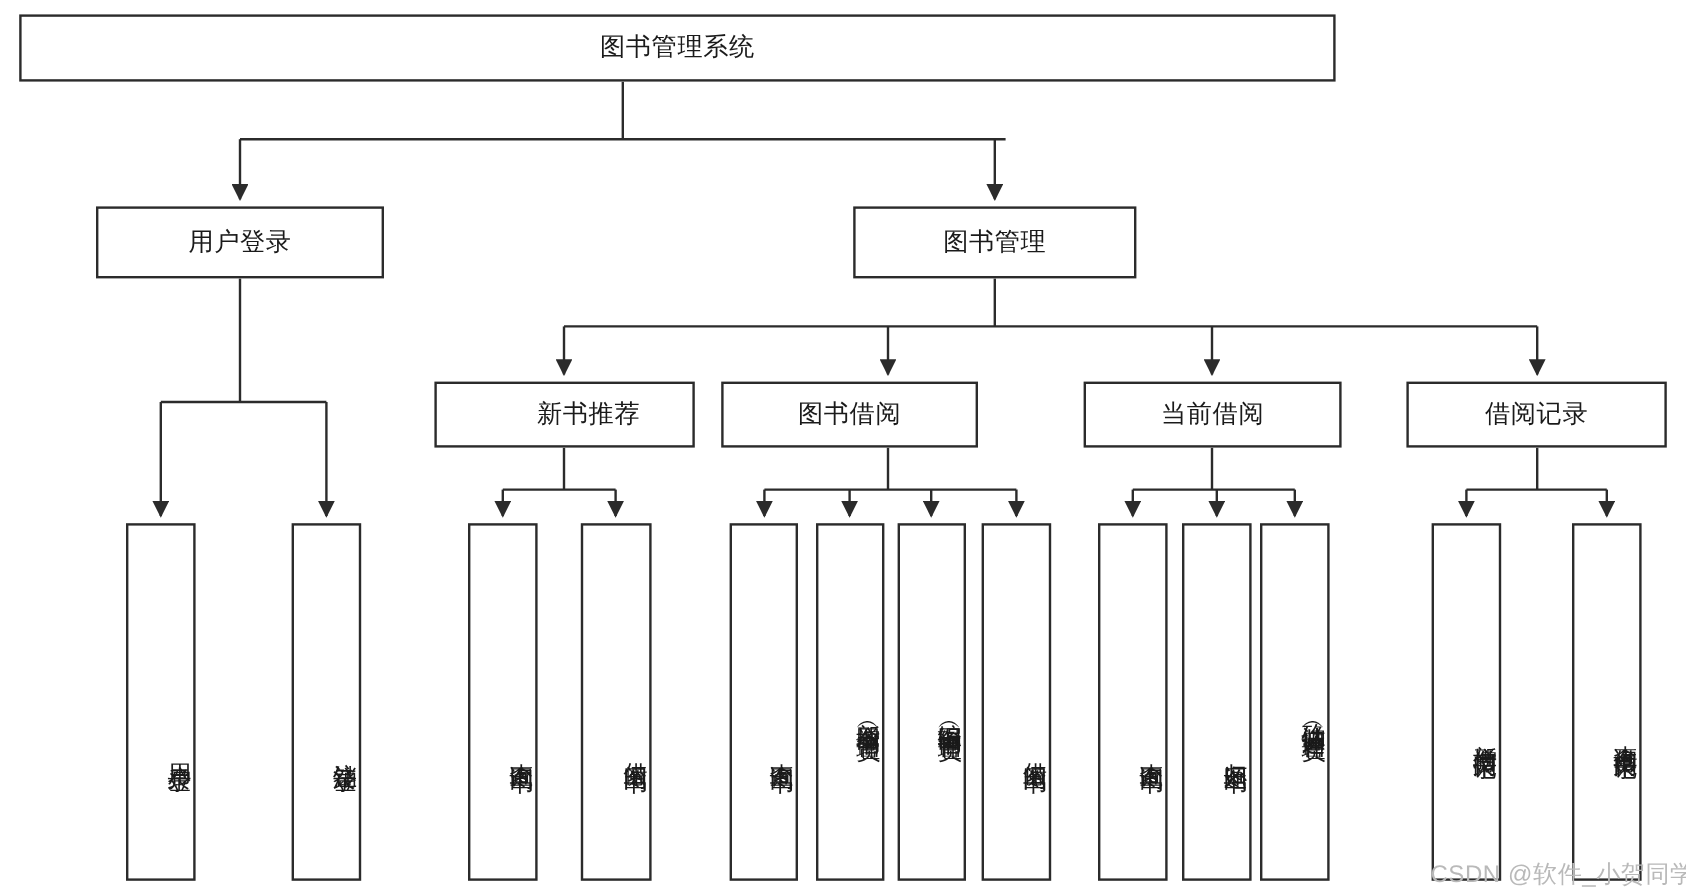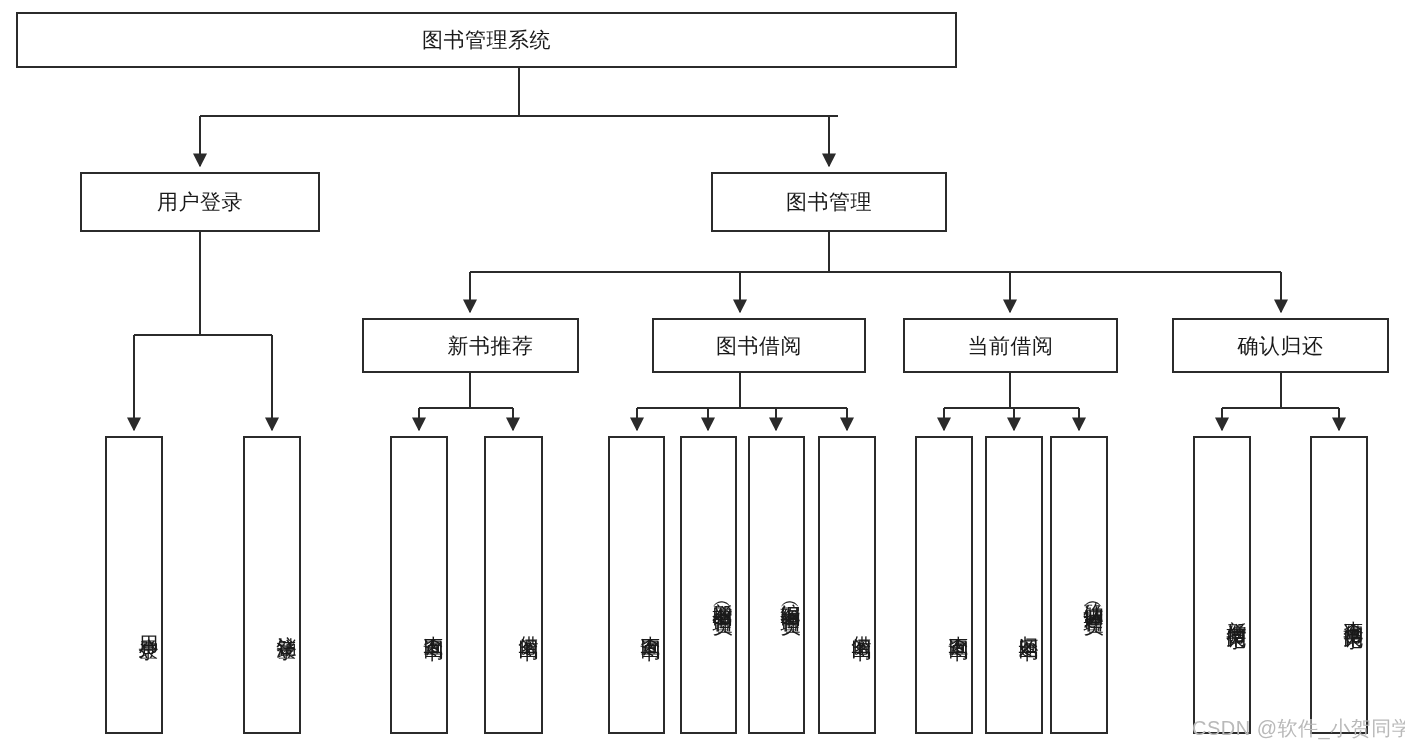--- a/index.html
+++ b/index.html
@@ -113,42 +113,42 @@
       <path d="M 1014 408 L 1014 430" marker-end="url(#arrow)"></path>
       <path d="M 1079 408 L 1079 430" marker-end="url(#arrow)"></path>
 
       <path d="M 1281 373 L 1281 408"></path>
       <path d="M 1222 408 L 1339 408"></path>
       <path d="M 1222 408 L 1222 430" marker-end="url(#arrow)"></path>
       <path d="M 1339 408 L 1339 430" marker-end="url(#arrow)"></path>
     </g>
   </svg>
 
-  <div class="node horiz" style="left:16px;top:12px;width:941px;height:56px;">
+  <div class="node horiz" style="left:16px;top:12px;width:1097px;height:56px;">
     <span>图书管理系统</span>
   </div>
 
   <div class="node horiz" style="left:80px;top:172px;width:240px;height:60px;">
     <span>用户登录</span>
   </div>
   <div class="node horiz" style="left:711px;top:172px;width:236px;height:60px;">
     <span>图书管理</span>
   </div>
 
   <div class="node horiz" style="left:362px;top:318px;width:217px;height:55px;padding-left:40px;">
     <span>新书推荐</span>
   </div>
-  <div class="node horiz" style="left:652px;top:318px;width:214px;height:55px;">
+  <div class="node horiz" style="left:601px;top:318px;width:214px;height:55px;">
     <span>图书借阅</span>
   </div>
   <div class="node horiz" style="left:903px;top:318px;width:215px;height:55px;">
     <span>当前借阅</span>
   </div>
   <div class="node horiz" style="left:1172px;top:318px;width:217px;height:55px;">
-    <span>确认归还</span>
+    <span>借阅记录</span>
   </div>
 
   <div class="node vert pushdown2" style="left:105px;top:436px;width:58px;height:298px;">
     <span>用户登录</span>
   </div>
   <div class="node vert pushdown2" style="left:243px;top:436px;width:58px;height:298px;">
     <span>注销登录</span>
   </div>
 
   <div class="node vert pushdown2" style="left:390px;top:436px;width:58px;height:298px;">

